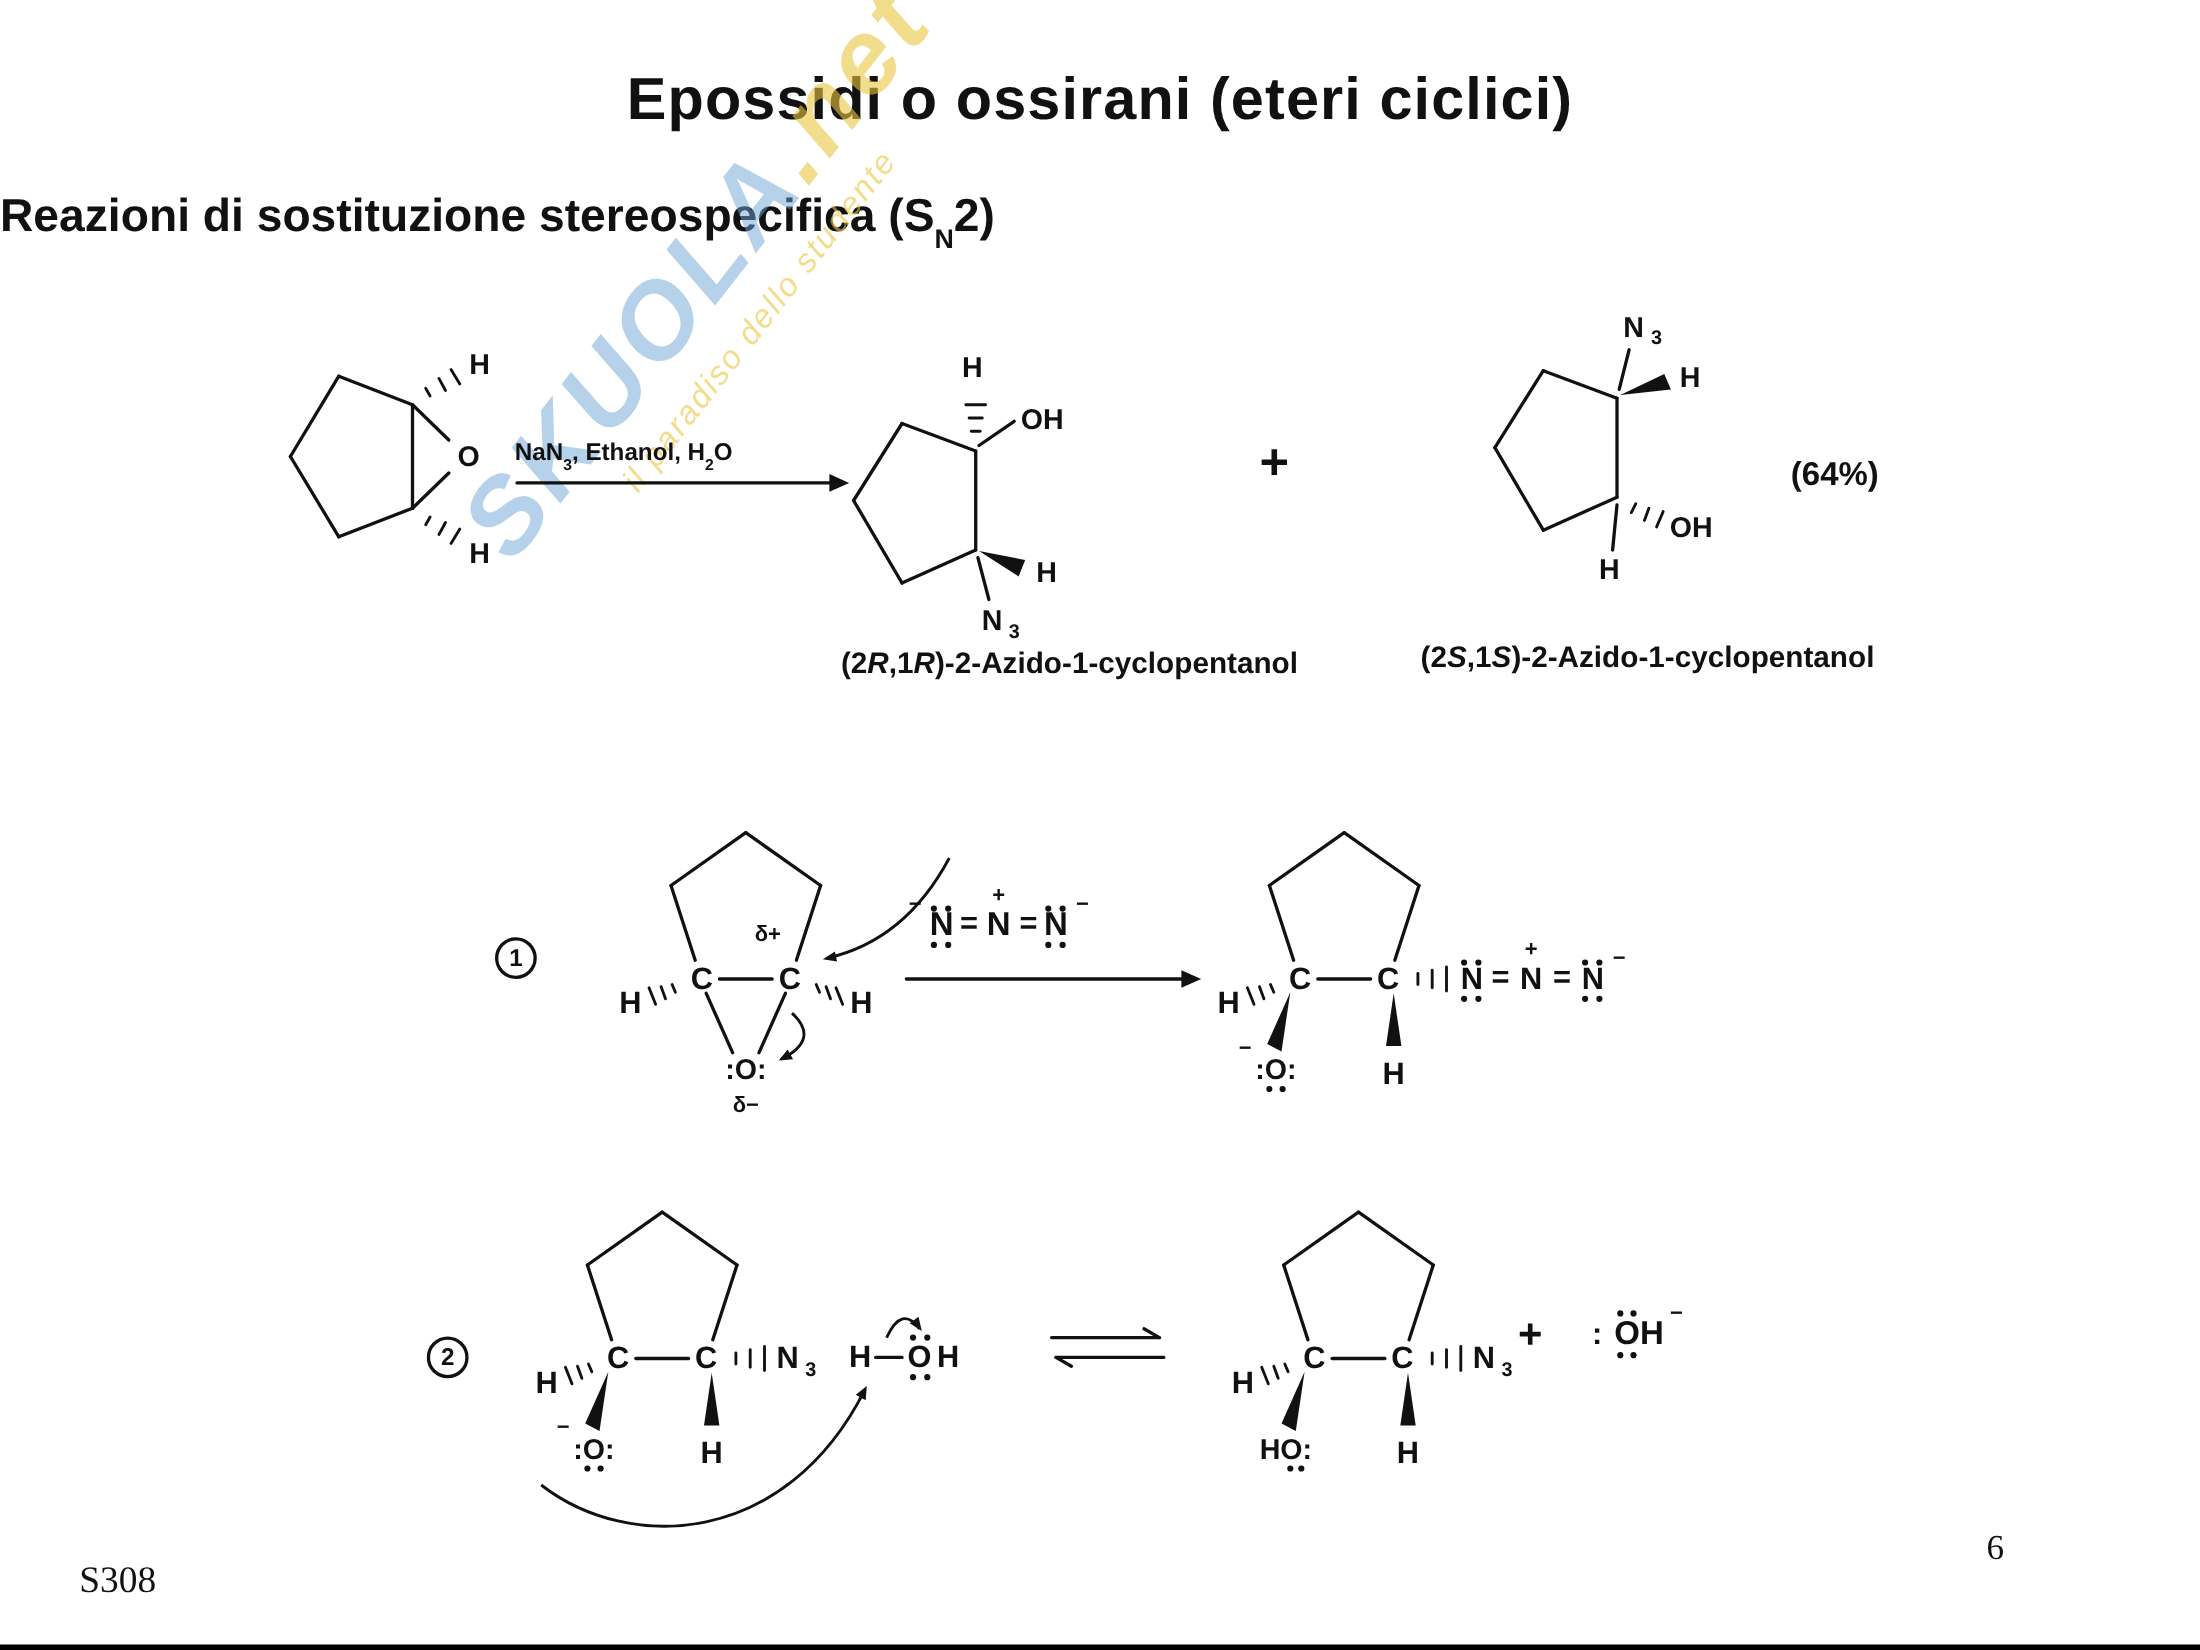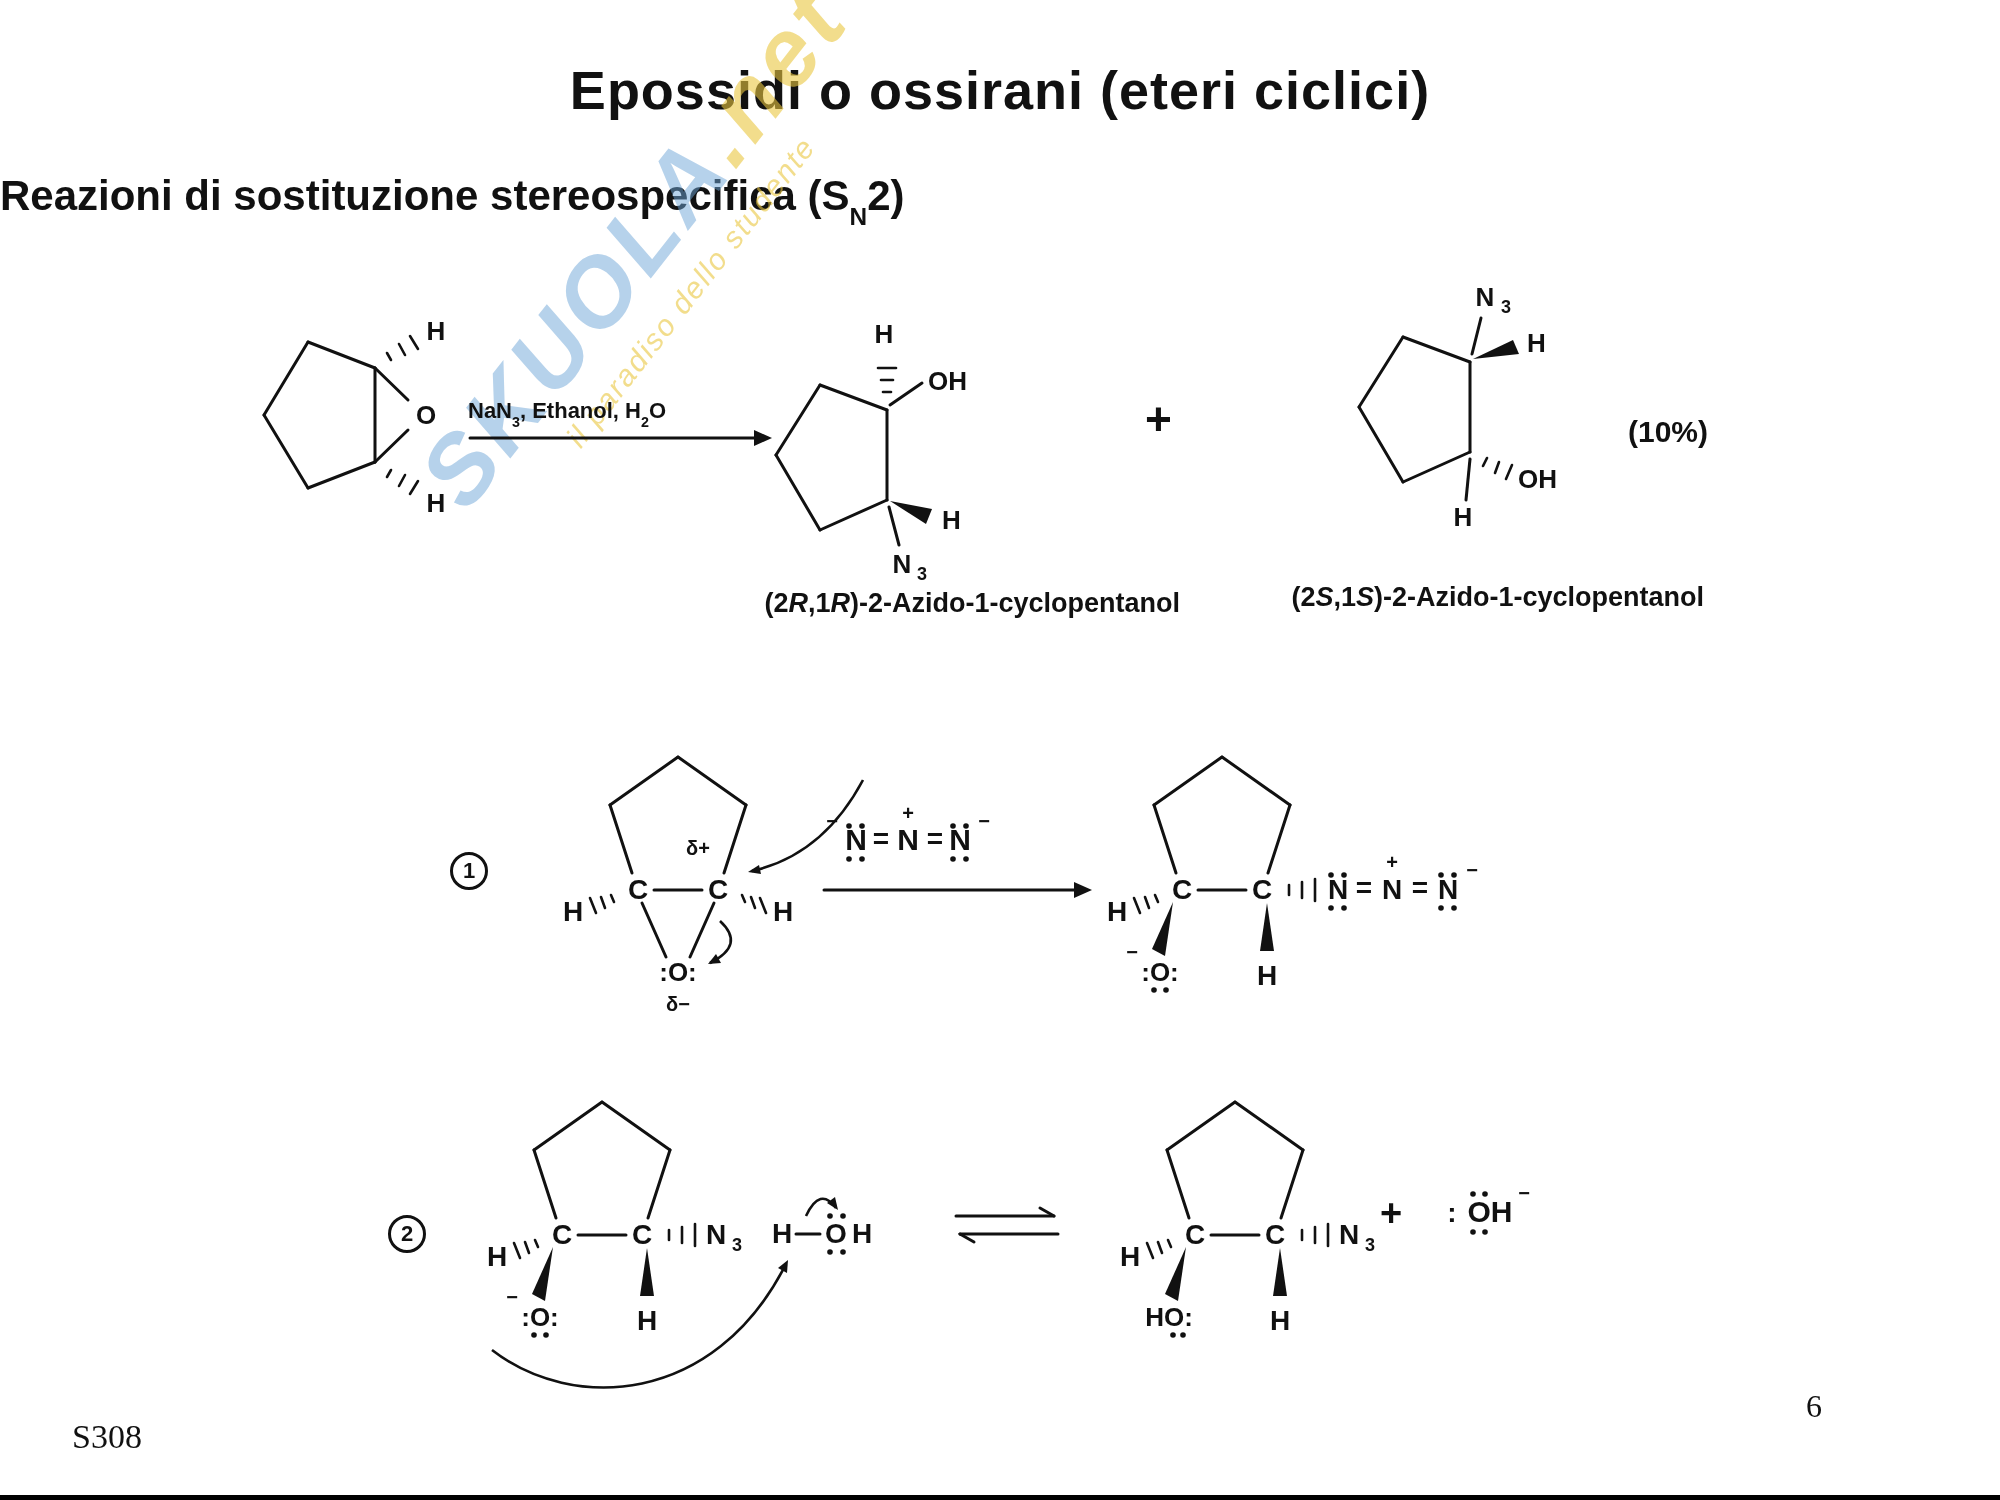--- a/index.html
+++ b/index.html
@@ -137,21 +137,21 @@
     <line class="hash" x1="161" y1="217" x2="167" y2="203"></line>
   </g>
   <line class="bond" x1="125" y1="197" x2="121" y2="238"></line>
   <text x="140" y="44" text-anchor="middle" font-size="26">N</text>
   <text x="156" y="51" font-size="18">3</text>
   <text x="182" y="90" font-size="26">H</text>
   <text x="173" y="226" font-size="26">OH</text>
   <text x="118" y="264" text-anchor="middle" font-size="26">H</text>
 </svg>
 
-<span class="abs yield" style="left:1628px; top:415px;">(10%)</span>
+<span class="abs yield" style="left:1628px; top:415px;">(64%)</span>
 
 <div class="abs product-name" style="left:600px; top:588px;"><span>(2</span><i>R</i><span>,1</span><i>R</i><span>)-2-Azido-1-cyclopentanol</span></div>
 <div class="abs product-name" style="left:1124px; top:582px;"><span>(2</span><i>S</i><span>,1</span><i>S</i><span>)-2-Azido-1-cyclopentanol</span></div>
 
 <div class="abs circle-step" style="left:450px; top:852px;">
     <span>1</span>
   </div>
 
 <svg class="abs" style="left:528px; top:705px;" width="345" height="330" viewBox="0 0 345 330">
   <g>

